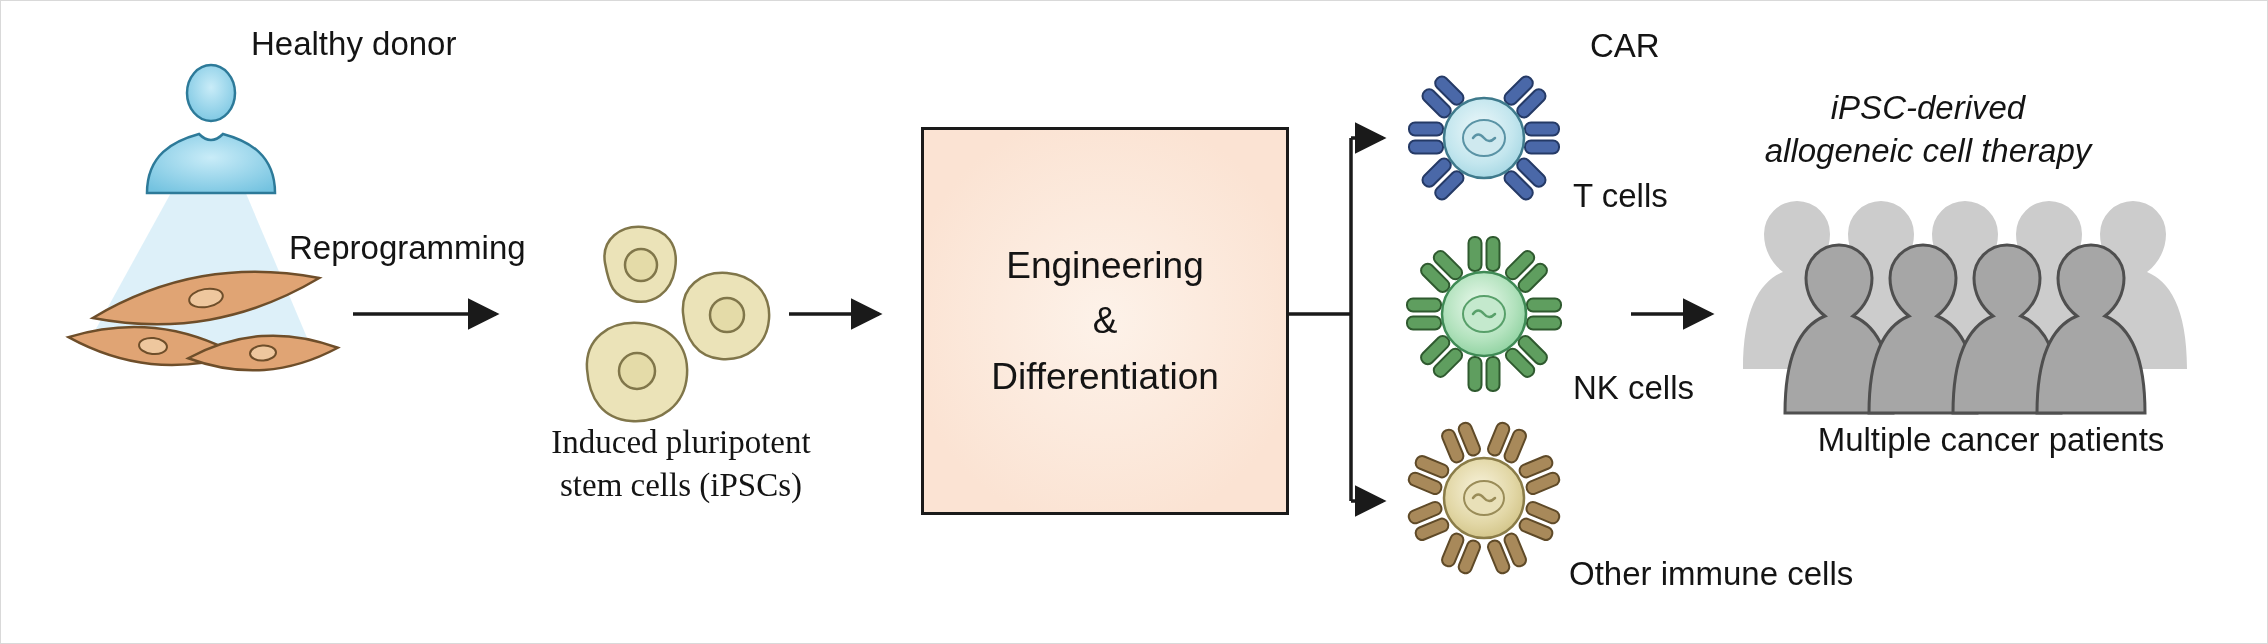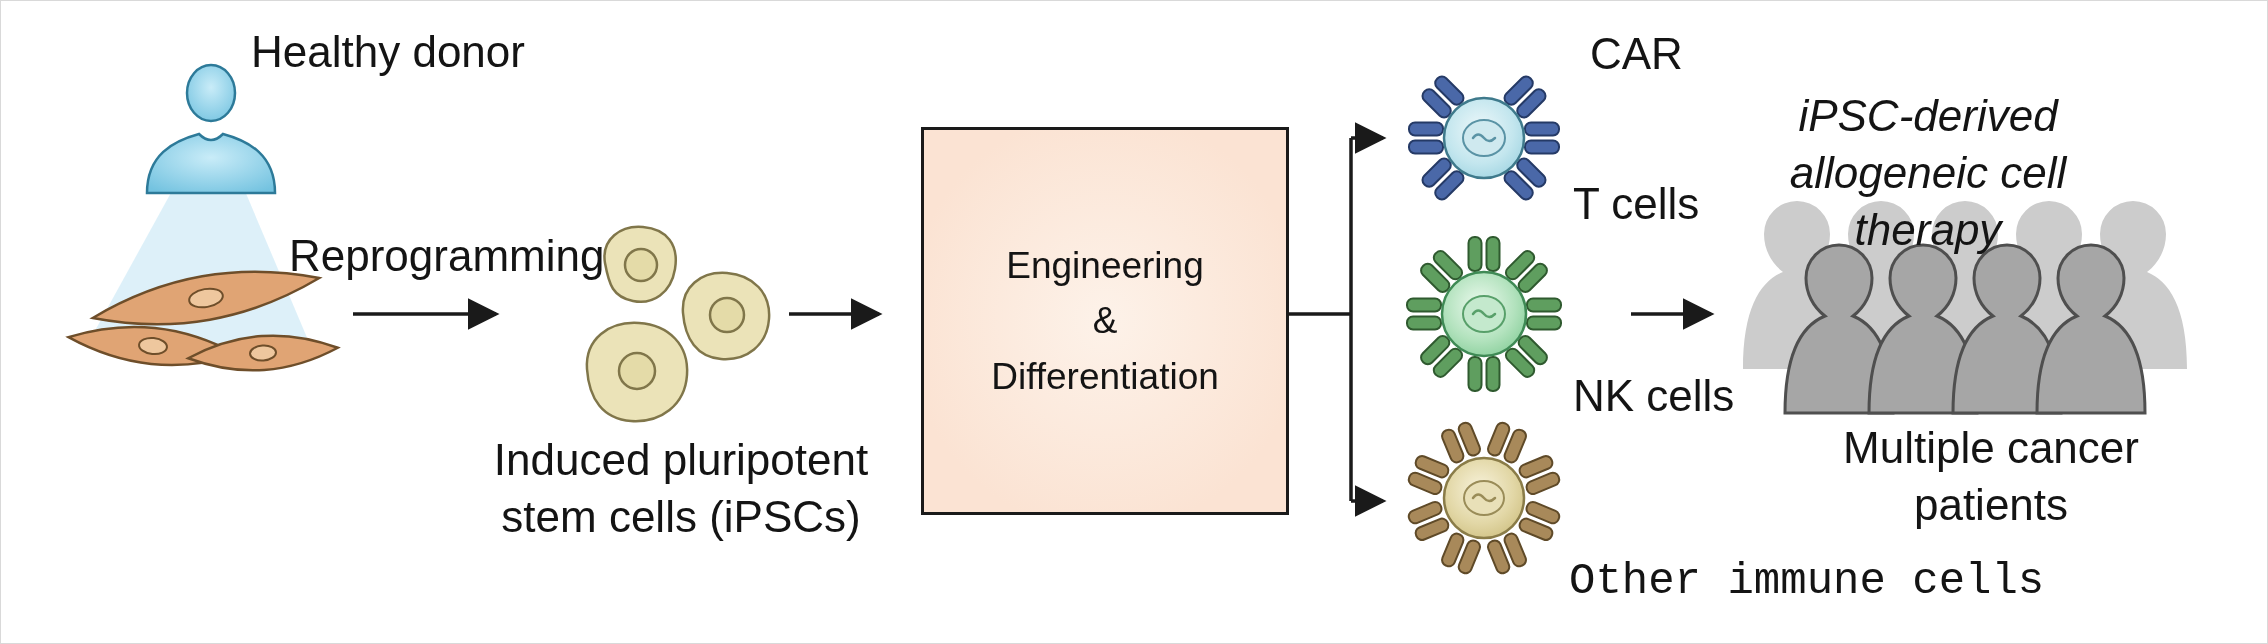--- a/index.html
+++ b/index.html
@@ -11,21 +11,21 @@
     border:1px solid #d9d9d9;
     box-sizing:border-box;
     font-family:"Liberation Sans", sans-serif;
     color:#141414;
     overflow:hidden;
   }
   .art{position:absolute;left:0;top:0;width:2268px;height:644px;}
   .label{
     position:absolute;
     white-space:pre-line;
-    font-size:44px;
+    font-size:33px;
     line-height:1.3;
     color:#141414;
   }
   .center{text-align:center;}
   .eng-box{
     position:absolute;
     left:920px;top:126px;width:368px;height:388px;
     border:3px solid #1a1a1a;
     background:radial-gradient(ellipse at center, #fdf2e9 0%, #fbe3d3 78%);
     box-sizing:border-box;
@@ -189,30 +189,30 @@
         <use href="#person-sil" transform="translate(1838,412)"></use>
         <use href="#person-sil" transform="translate(1922,412)"></use>
         <use href="#person-sil" transform="translate(2006,412)"></use>
         <use href="#person-sil" transform="translate(2090,412)"></use>
       </g>
     </g>
   </svg>
 
   <div class="label" style="left:250px;top:22px;">Healthy donor</div>
   <div class="label" style="left:288px;top:226px;">Reprogramming</div>
-  <div class="label center" style="left:470px;top:430px;width:420px;">Induced pluripotent
+  <div class="label center" style="left:470px;top:420px;width:420px;font-family:Liberation Serif, serif;">Induced pluripotent
 stem cells (iPSCs)</div>
 
   <div class="eng-box">
     <div class="label">Engineering
 &amp;
 Differentiation</div>
   </div>
 
   <div class="label" style="left:1545px;top:24px;margin-left:44px;">CAR</div>
   <div class="label" style="left:1572px;top:174px;">T cells</div>
   <div class="label" style="left:1572px;top:366px;">NK cells</div>
-  <div class="label" style="left:1568px;top:552px;font-family:Liberation Mono, monospace;">Other immune cells</div>
+  <div class="label" style="left:1568px;top:552px;">Other immune cells</div>
   <div class="label center" style="left:1712px;top:86px;width:430px;font-style:italic;">iPSC-derived
 allogeneic cell therapy</div>
   <div class="label center" style="left:1775px;top:418px;width:430px;text-align:center;">Multiple cancer patients</div>
 
 </div>
 
 </body></html>

